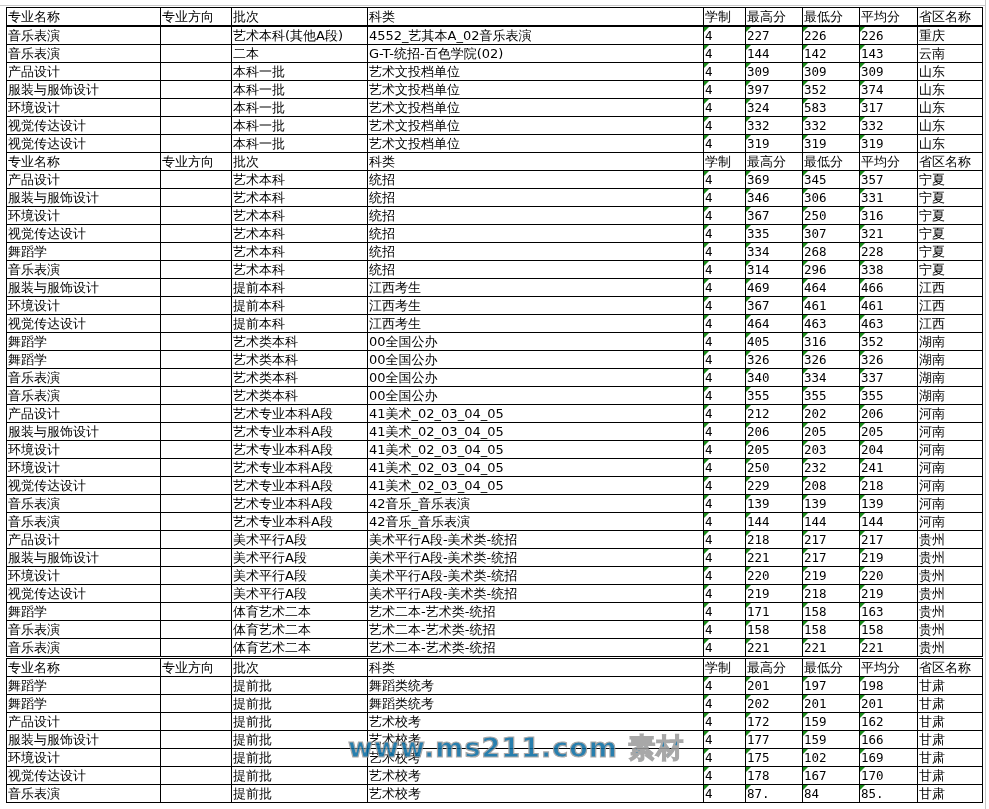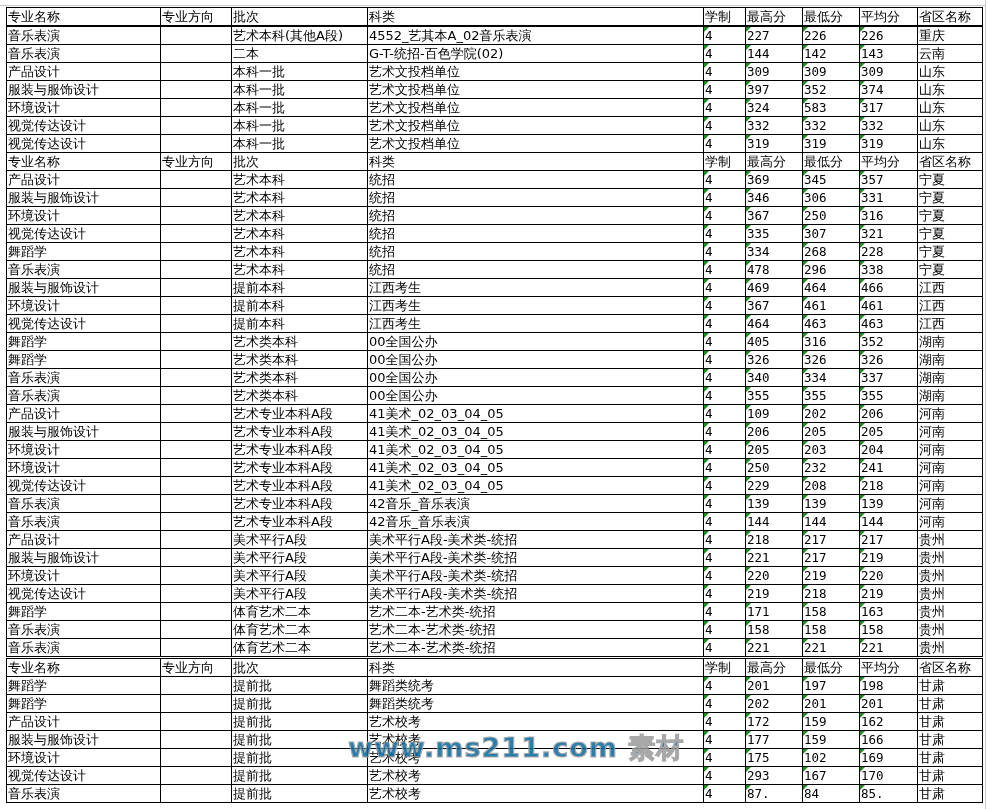--- a/index.html
+++ b/index.html
@@ -194,21 +194,21 @@
           <td class="num">268</td>
           <td class="num">228</td>
           <td>宁夏</td>
         </tr>
         <tr class="">
           <td>音乐表演</td>
           <td></td>
           <td>艺术本科</td>
           <td>统招</td>
           <td class="num">4</td>
-          <td class="num">478</td>
+          <td class="num">314</td>
           <td class="num">296</td>
           <td class="num">338</td>
           <td>宁夏</td>
         </tr>
         <tr class="">
           <td>服装与服饰设计</td>
           <td></td>
           <td>提前本科</td>
           <td>江西考生</td>
           <td class="num">4</td>
@@ -282,21 +282,21 @@
           <td class="num">355</td>
           <td class="num">355</td>
           <td>湖南</td>
         </tr>
         <tr class="">
           <td>产品设计</td>
           <td></td>
           <td>艺术专业本科A段</td>
           <td>41美术_02_03_04_05</td>
           <td class="num">4</td>
-          <td class="num">109</td>
+          <td class="num">212</td>
           <td class="num">202</td>
           <td class="num">206</td>
           <td>河南</td>
         </tr>
         <tr class="">
           <td>服装与服饰设计</td>
           <td></td>
           <td>艺术专业本科A段</td>
           <td>41美术_02_03_04_05</td>
           <td class="num">4</td>
@@ -502,21 +502,21 @@
           <td class="num">102</td>
           <td class="num">169</td>
           <td>甘肃</td>
         </tr>
         <tr class="">
           <td>视觉传达设计</td>
           <td></td>
           <td>提前批</td>
           <td>艺术校考</td>
           <td class="num">4</td>
-          <td class="num">293</td>
+          <td class="num">178</td>
           <td class="num">167</td>
           <td class="num">170</td>
           <td>甘肃</td>
         </tr>
         <tr class="">
           <td>音乐表演</td>
           <td></td>
           <td>提前批</td>
           <td>艺术校考</td>
           <td class="num">4</td>

